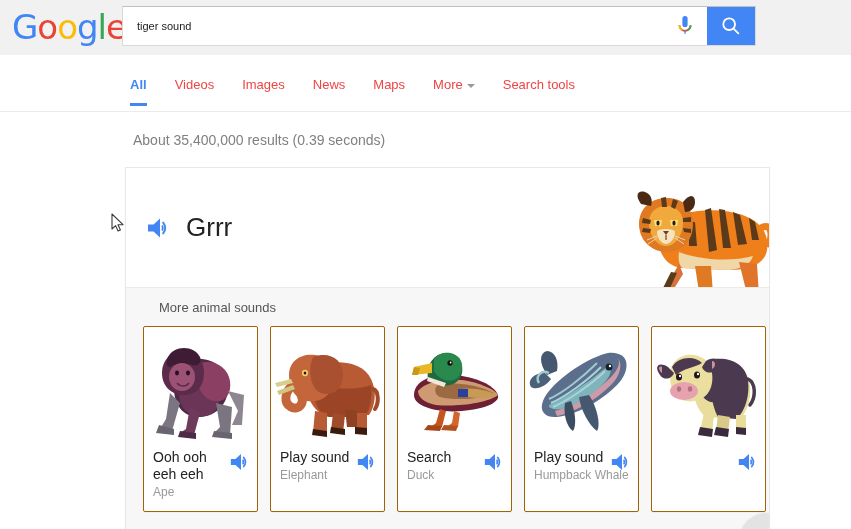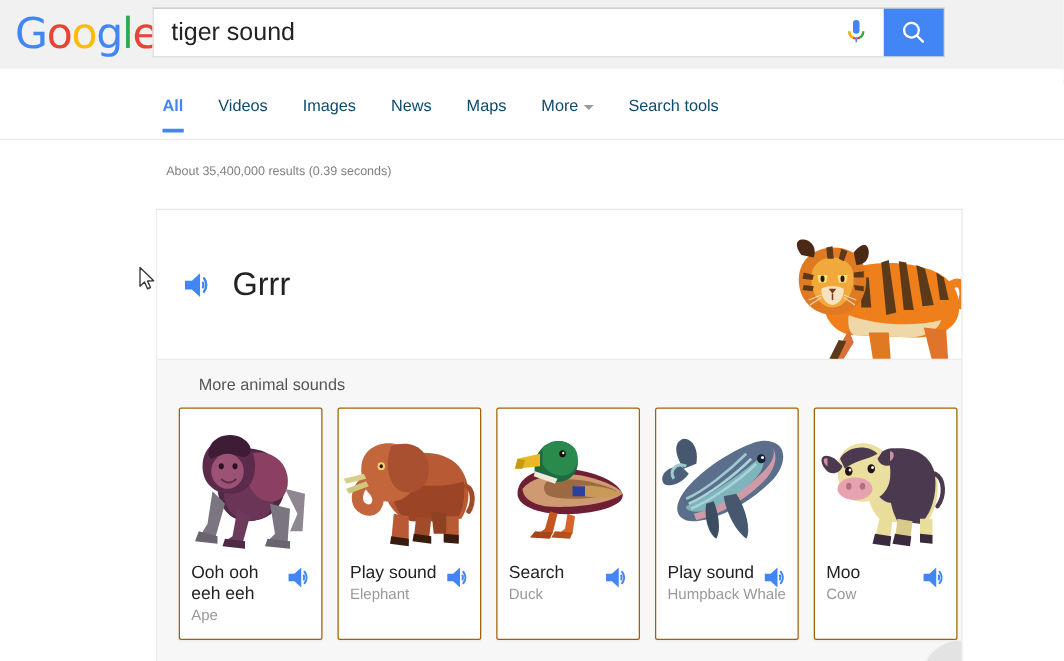--- a/index.html
+++ b/index.html
@@ -40,21 +40,21 @@
     width: 634px; height: 40px;
     background: #ffffff;
     border: 1px solid #d9d9d9;
     border-top-color: #c0c0c0;
   }
   #search-input {
     position: absolute; left: 0; top: 0;
     width: 545px; height: 38px;
     border: 0; outline: 0;
     padding: 0 14px;
-    font-size: 20px;
+    font-size: 11px;
     color: #222;
     font-family: "Liberation Sans", sans-serif;
     background: transparent;
   }
   #mic-btn {
     position: absolute; right: 50px; top: 0;
     width: 40px; height: 38px;
     display: flex; align-items: center; justify-content: center;
     cursor: pointer;
   }
@@ -72,21 +72,21 @@
     width: 851px; height: 57px;
     background: #ffffff;
     border-bottom: 1px solid #ebebeb;
   }
   #navtabs {
     position: absolute; left: 130px; top: 22px;
     display: flex; align-items: flex-start; justify-content: space-between;
   }
   .navtab {
     font-size: 13px;
-    color: #0c4a6e;
+    color: #ef4444;
     padding: 0 0 14px 0;
     margin-right: 28px;
     cursor: pointer;
     position: relative;
     white-space: nowrap;
   }
   .navtab.active {
     color: #4285f4;
     font-weight: bold;
   }
@@ -103,21 +103,21 @@
     margin-left: 4px;
     border-left: 4px solid transparent;
     border-right: 4px solid transparent;
     border-top: 4px solid #9a9a9a;
     vertical-align: middle;
   }
 
   
   #result-stats {
     position: absolute; left: 133px; top: 132px;
-    font-size: 10px;
+    font-size: 14px;
     color: #808080;
   }
 
   
   #answer-panel {
     position: absolute;
     left: 125px; top: 167px;
     width: 645px;
     background: #ffffff;
     border: 1px solid #e8e8e8;
@@ -509,24 +509,20 @@
 
           <path d="M52 80 L48 98 L60 100 L62 82 Z" fill="#e8dd9a"></path>
           <path d="M48 94 L61 96 L60 104 L46 102 Z" fill="#3a2a3e"></path>
           <path d="M66 82 L64 98 L76 100 L78 84 Z" fill="#d8cb8a"></path>
           <path d="M64 94 L77 96 L76 104 L62 102 Z" fill="#3a2a3e"></path>
           <path d="M84 82 L84 98 L94 98 L94 82 Z" fill="#e8dd9a"></path>
           <path d="M84 94 L94 95 L94 102 L84 101 Z" fill="#3a2a3e"></path>
 
           <path d="M96 46 C104 50 104 64 98 72" fill="none" stroke="#4b3a4f" stroke-width="3.5" stroke-linecap="round"></path>
         </svg>
-        <div class="card-textblock">
-          <div class="card-sound-name">Moo</div>
-          <div class="card-animal-name">Cow</div>
-        </div>
         <div class="card-speaker">
           <svg width="24" height="22" viewBox="0 0 28 26">
             <path d="M2 9.5 L7.5 9.5 L14 3.5 L14 22.5 L7.5 16.5 L2 16.5 Z" fill="#4285f4"></path>
             <path d="M17.2 7.6 A9 9 0 0 1 17.2 18.4" fill="none" stroke="#4285f4" stroke-width="2" stroke-linecap="round"></path>
             <path d="M16.4 11.1 A5 5 0 0 1 16.4 14.9" fill="none" stroke="#4285f4" stroke-width="2" stroke-linecap="round"></path>
           </svg>
         </div>
       </div>
 
     </div>

